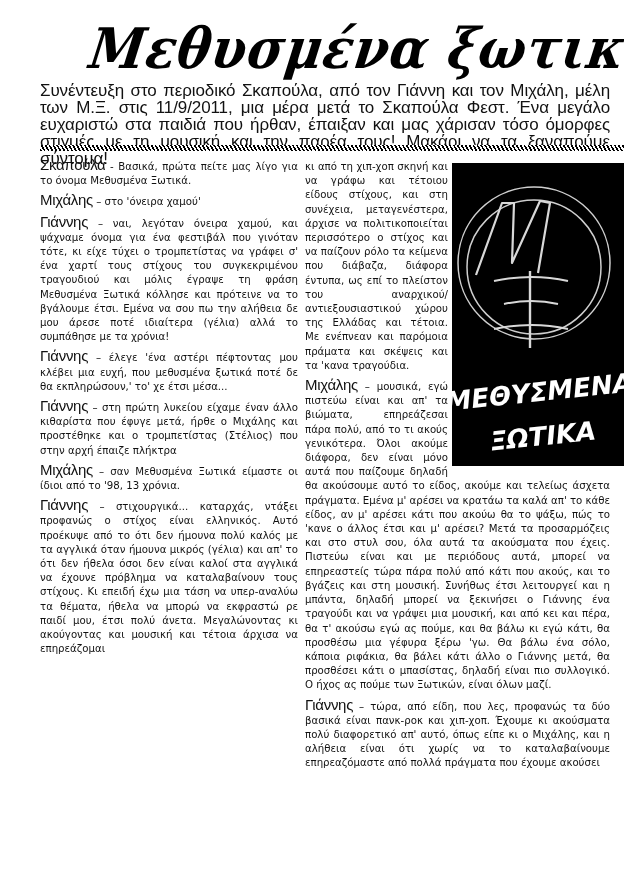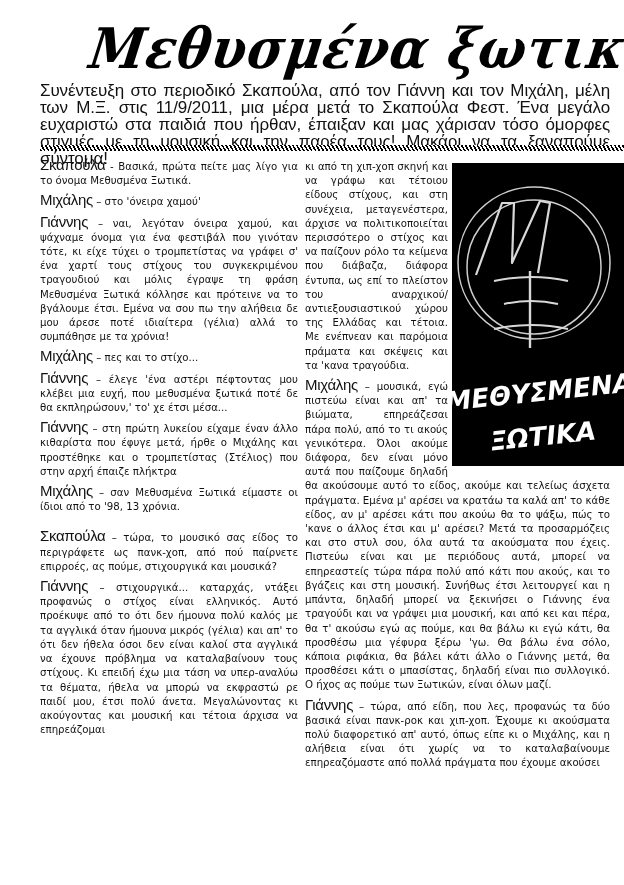--- a/index.html
+++ b/index.html
@@ -47,25 +47,23 @@
 <div class="title">Μεθυσμένα ξωτικά</div>
 
 <p class="intro" style="margin:0">Συνέντευξη στο περιοδικό Σκαπούλα, από τον Γιάννη και τον Μιχάλη, μέλη των Μ.Ξ. στις 11/9/2011, μια μέρα μετά το Σκαπούλα Φεστ. Ένα μεγάλο ευχαριστώ στα παιδιά που ήρθαν, έπαιξαν και μας χάρισαν τόσο όμορφες στιγμές με τη μουσική και την παρέα τους! Μακάρι να τα ξαναπούμε σύντομα!</p>
 
 <div class="stripe"></div>
 
 <div class="col-left">
   <p class="para"><span class="speaker">Σκαπούλα</span><span> - </span><span>Βασικά, πρώτα πείτε μας λίγο για το όνομα Μεθυσμένα Ξωτικά.</span></p>
   <p class="para"><span class="speaker">Μιχάλης</span><span> – </span><span>στο 'όνειρα χαμού'</span></p>
   <p class="para"><span class="speaker">Γιάννης</span><span> – </span><span>ναι, λεγόταν όνειρα χαμού, και ψάχναμε όνομα για ένα φεστιβάλ που γινόταν τότε, κι είχε τύχει ο τρομπετίστας να γράφει σ' ένα χαρτί τους στίχους του συγκεκριμένου τραγουδιού και μόλις έγραψε τη φράση Μεθυσμένα Ξωτικά κόλλησε και πρότεινε να το βγάλουμε έτσι. Εμένα να σου πω την αλήθεια δε μου άρεσε ποτέ ιδιαίτερα (γέλια) αλλά το συμπάθησε με τα χρόνια!</span></p>
-  <p class="para"><span class="speaker">Μιχάλης</span><span> – </span><span>πες και το στίχο...</span></p>
   <p class="para"><span class="speaker">Γιάννης</span><span> – </span><span>έλεγε 'ένα αστέρι πέφτοντας μου κλέβει μια ευχή, που μεθυσμένα ξωτικά ποτέ δε θα εκπληρώσουν,' το' χε έτσι μέσα...</span></p>
   <p class="para"><span class="speaker">Γιάννης</span><span> – </span><span>στη πρώτη λυκείου είχαμε έναν άλλο κιθαρίστα που έφυγε μετά, ήρθε ο Μιχάλης και προστέθηκε και ο τρομπετίστας (Στέλιος) που στην αρχή έπαιζε πλήκτρα</span></p>
   <p class="para"><span class="speaker">Μιχάλης</span><span> – </span><span>σαν Μεθυσμένα Ξωτικά είμαστε οι ίδιοι από το '98, 13 χρόνια.</span></p>
-  <p class="para gap"><span class="speaker">Σκαπούλα</span><span> – </span><span>τώρα, το μουσικό σας είδος το περιγράφετε ως πανκ-χοπ, από πού παίρνετε επιρροές, ας πούμε, στιχουργικά και μουσικά?</span></p>
   <p class="para"><span class="speaker">Γιάννης</span><span> – </span><span>στιχουργικά... καταρχάς, ντάξει προφανώς ο στίχος είναι ελληνικός. Αυτό προέκυψε από το ότι δεν ήμουνα πολύ καλός με τα αγγλικά όταν ήμουνα μικρός (γέλια) και απ' το ότι δεν ήθελα όσοι δεν είναι καλοί στα αγγλικά να έχουνε πρόβλημα να καταλαβαίνουν τους στίχους. Κι επειδή έχω μια τάση να υπερ-αναλύω τα θέματα, ήθελα να μπορώ να εκφραστώ ρε παιδί μου, έτσι πολύ άνετα. Μεγαλώνοντας κι ακούγοντας και μουσική και τέτοια άρχισα να επηρεάζομαι</span></p>
 </div>
 
 <div class="col-right">
   <div class="float-logo">
     <svg width="177" height="303" viewBox="0 0 177 303">
       <circle cx="82" cy="100" r="76" fill="none" stroke="#cfcfcf" stroke-width="1.5"></circle>
       <circle cx="82" cy="104" r="67" fill="none" stroke="#cfcfcf" stroke-width="1.5"></circle>
       <path d="M24 112 L50 40 L62 40 L60 100 L88 38 L98 40 L86 110" fill="none" stroke="#d8d8d8" stroke-width="2.2" stroke-linejoin="round"></path>
       <path d="M78 108 L78 185" stroke="#d8d8d8" stroke-width="2.4"></path>

